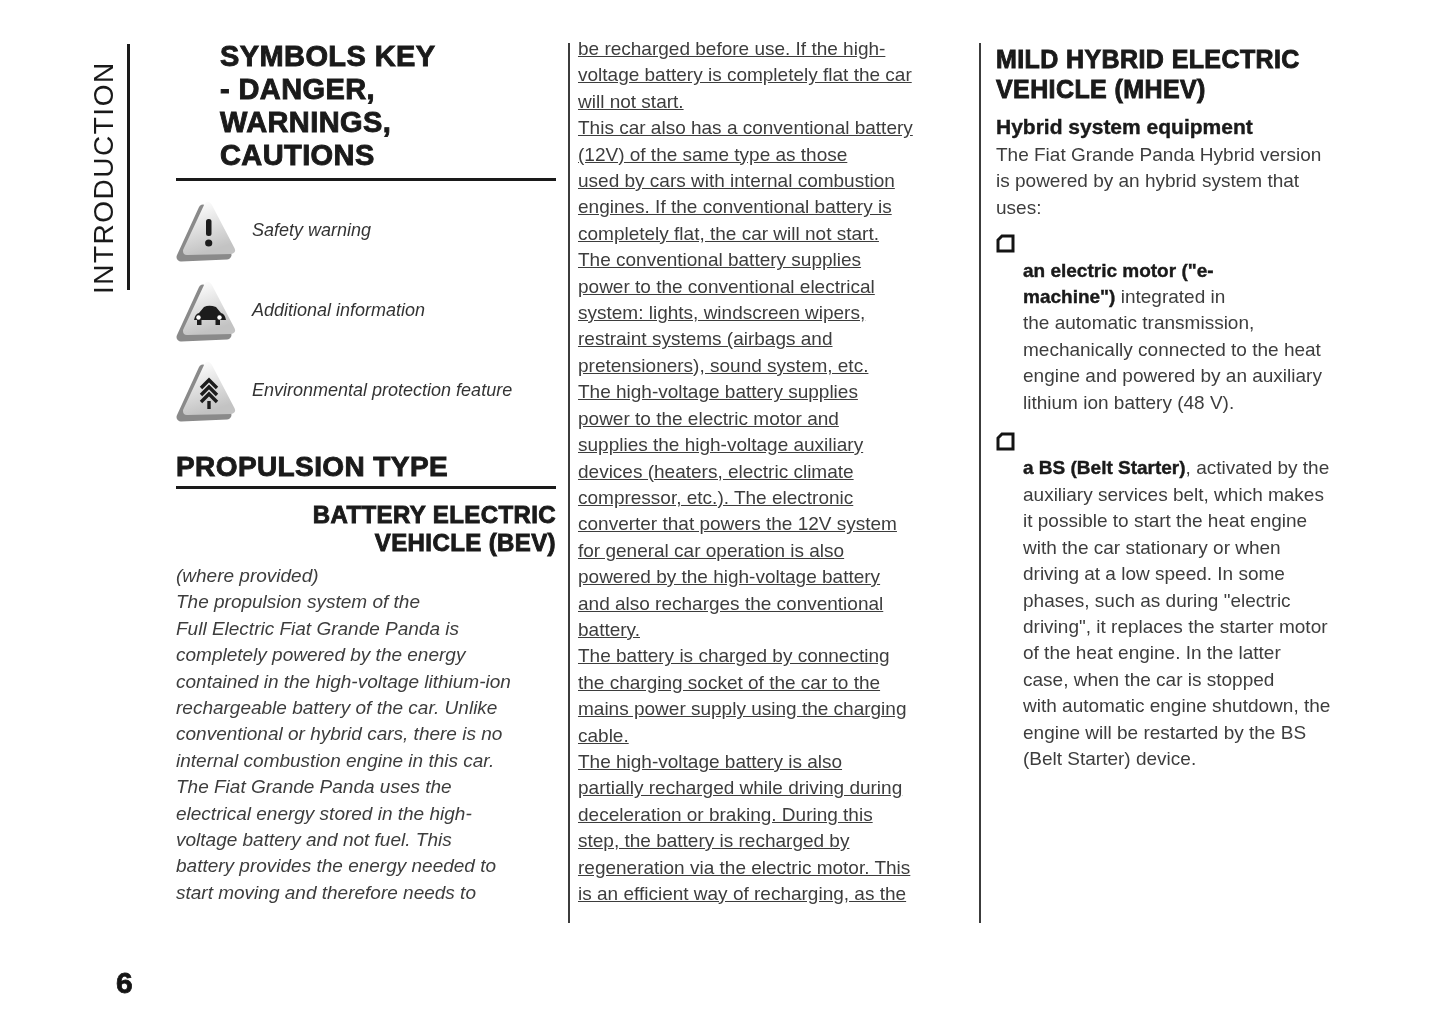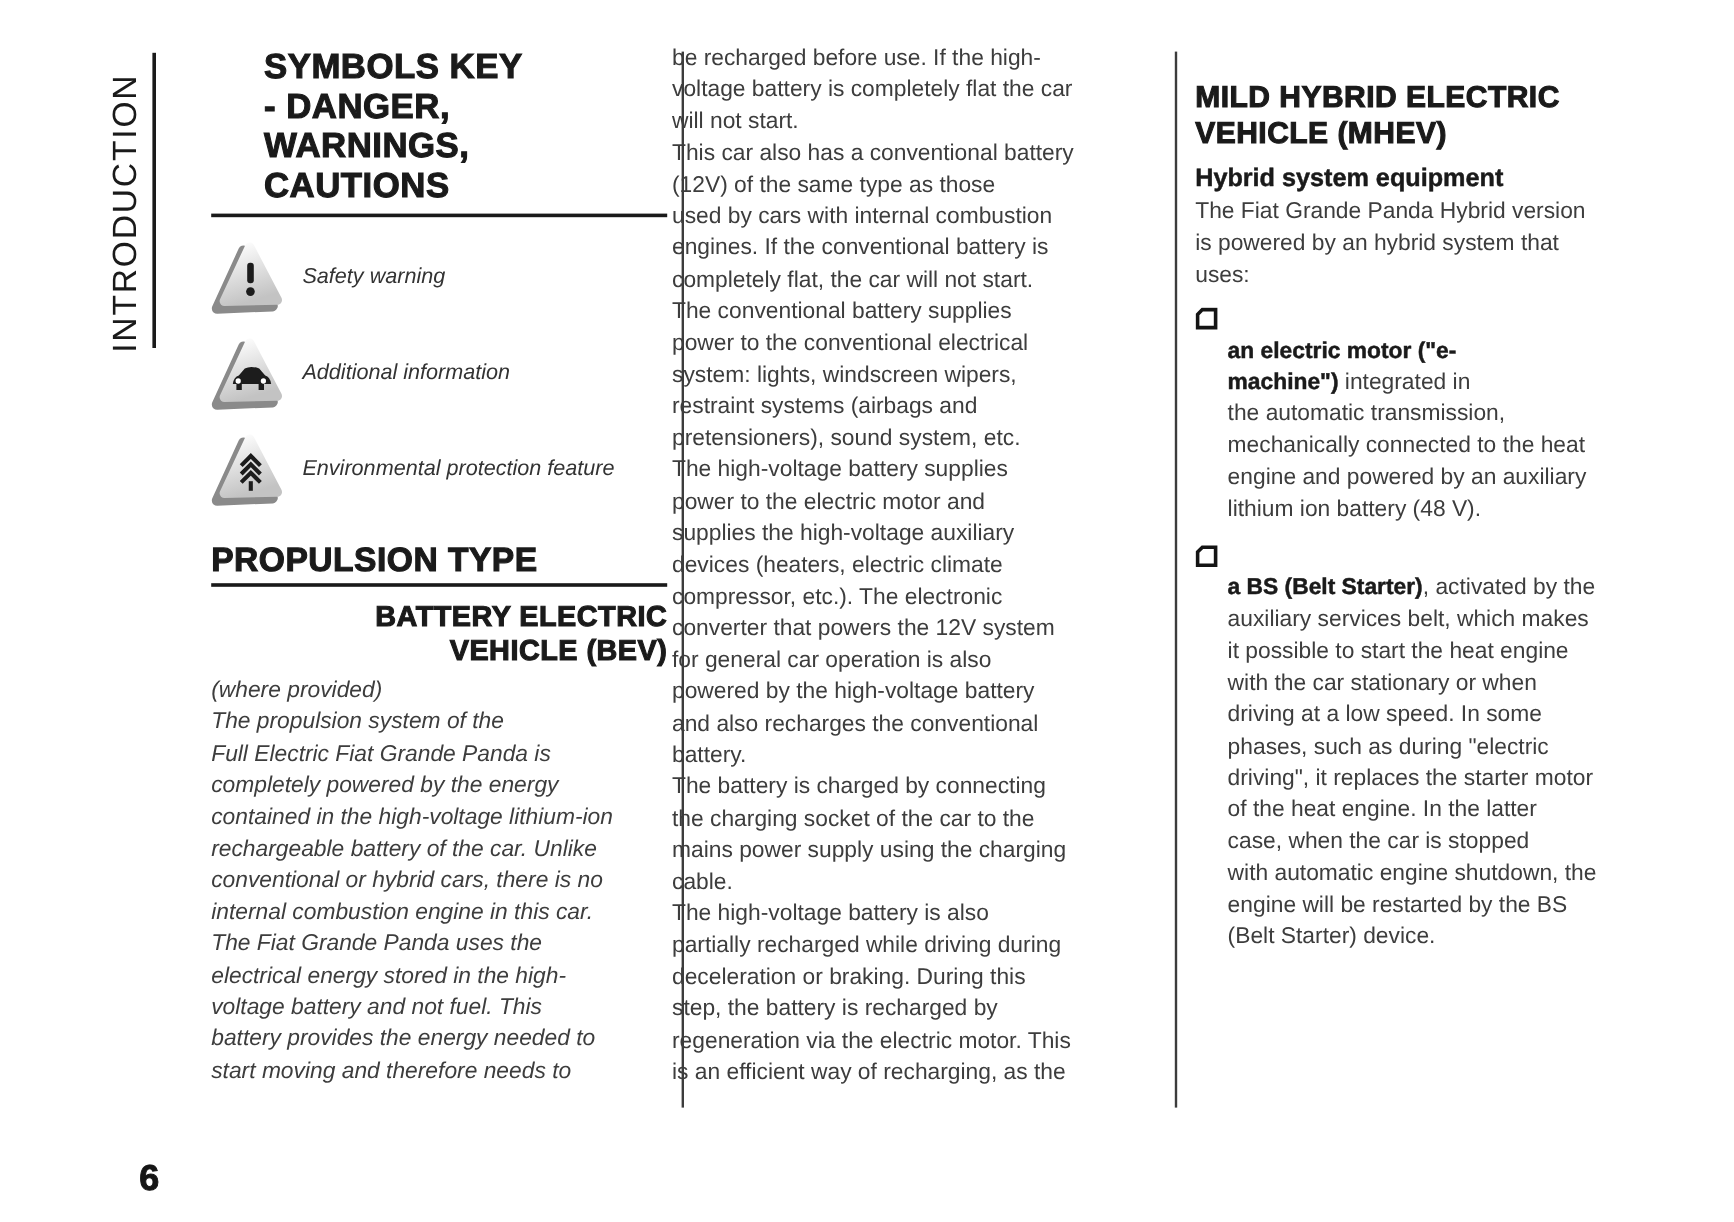--- a/index.html
+++ b/index.html
@@ -14,35 +14,35 @@
   
   .sidebar-label{
     position:absolute;left:88px;top:44px;height:250px;
     writing-mode:vertical-rl;transform:rotate(180deg);
     font-size:28px;letter-spacing:1.5px;color:#1a1a1a;font-weight:400;
   }
   .sidebar-rule{position:absolute;left:127px;top:44px;width:3px;height:246px;background:#1a1a1a;}
   
   .col{position:absolute;top:36px;color:#3d3d3d;}
   .col1{left:176px;top:40px;width:380px;}
-  .col2{left:560px;width:384px;}
+  .col2{left:578px;width:384px;text-decoration:underline;}
   .col3{left:996px;width:400px;}
   .divider{position:absolute;top:43px;width:2px;height:880px;background:#3c3c3c;}
   .divider-1{left:568px;}
   .divider-2{left:979px;}
   
   .h-black{
     color:#1a1a1a;font-weight:bold;
     -webkit-text-stroke:0.9px currentColor;
     letter-spacing:0.4px;
   }
   .h1{font-size:29px;line-height:33px;margin-left:44px;}
   .h1b{font-size:28px;line-height:32px;margin-top:28px;}
   .h2{font-size:24px;line-height:28px;margin-top:12px;text-align:right;}
-  .h2-mhev{font-size:25px;line-height:30px;margin-top:30px;}
+  .h2-mhev{font-size:25px;line-height:30px;margin-top:8px;}
   .h3{font-size:21px;line-height:26px;margin-top:10px;color:#1a1a1a;font-weight:bold;-webkit-text-stroke:0.4px currentColor;}
   .rule{height:3px;background:#1a1a1a;}
   .rule-a{margin-top:6px;}
   .rule-b{margin-top:3px;}
   
   .body-text{font-size:19px;line-height:26.4px;color:#3d3d3d;}
   .col1 .body-text{margin-top:6px;font-style:italic;}
   .col3 .intro2{margin-top:2px;}
   
   .symbols{margin-top:16px;font-style:italic;}

